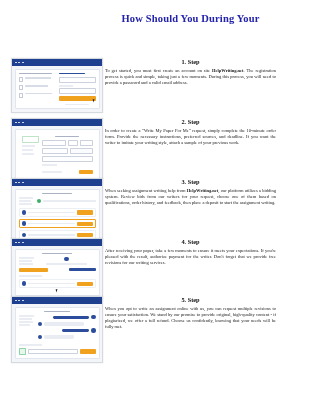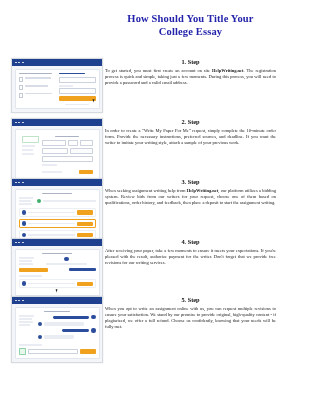--- a/index.html
+++ b/index.html
@@ -117,22 +117,21 @@
   .msg.r{justify-content:flex-end;}
   .bub{height:3.4px;border-radius:1.4px;background:#e9ecf2;display:block;}
   .bub.b{background:#2b4d9b;}
 </style>
 </head>
 <body>
 
 <div class="page">
 
   <div class="title-wrap">
-    <div class="title-line">How Should You Title Your</div>
-    <div class="title-line">College Essay</div>
+    <div class="title-line">How Should You During Your</div>
   </div>
 
   <div class="step" style="top:58px;">
     <div class="shot-col">
       <div class="shot">
         <div class="shot-bar">
           <span class="dot"></span>
           <span class="dot"></span>
           <span class="dot"></span>
         </div>

